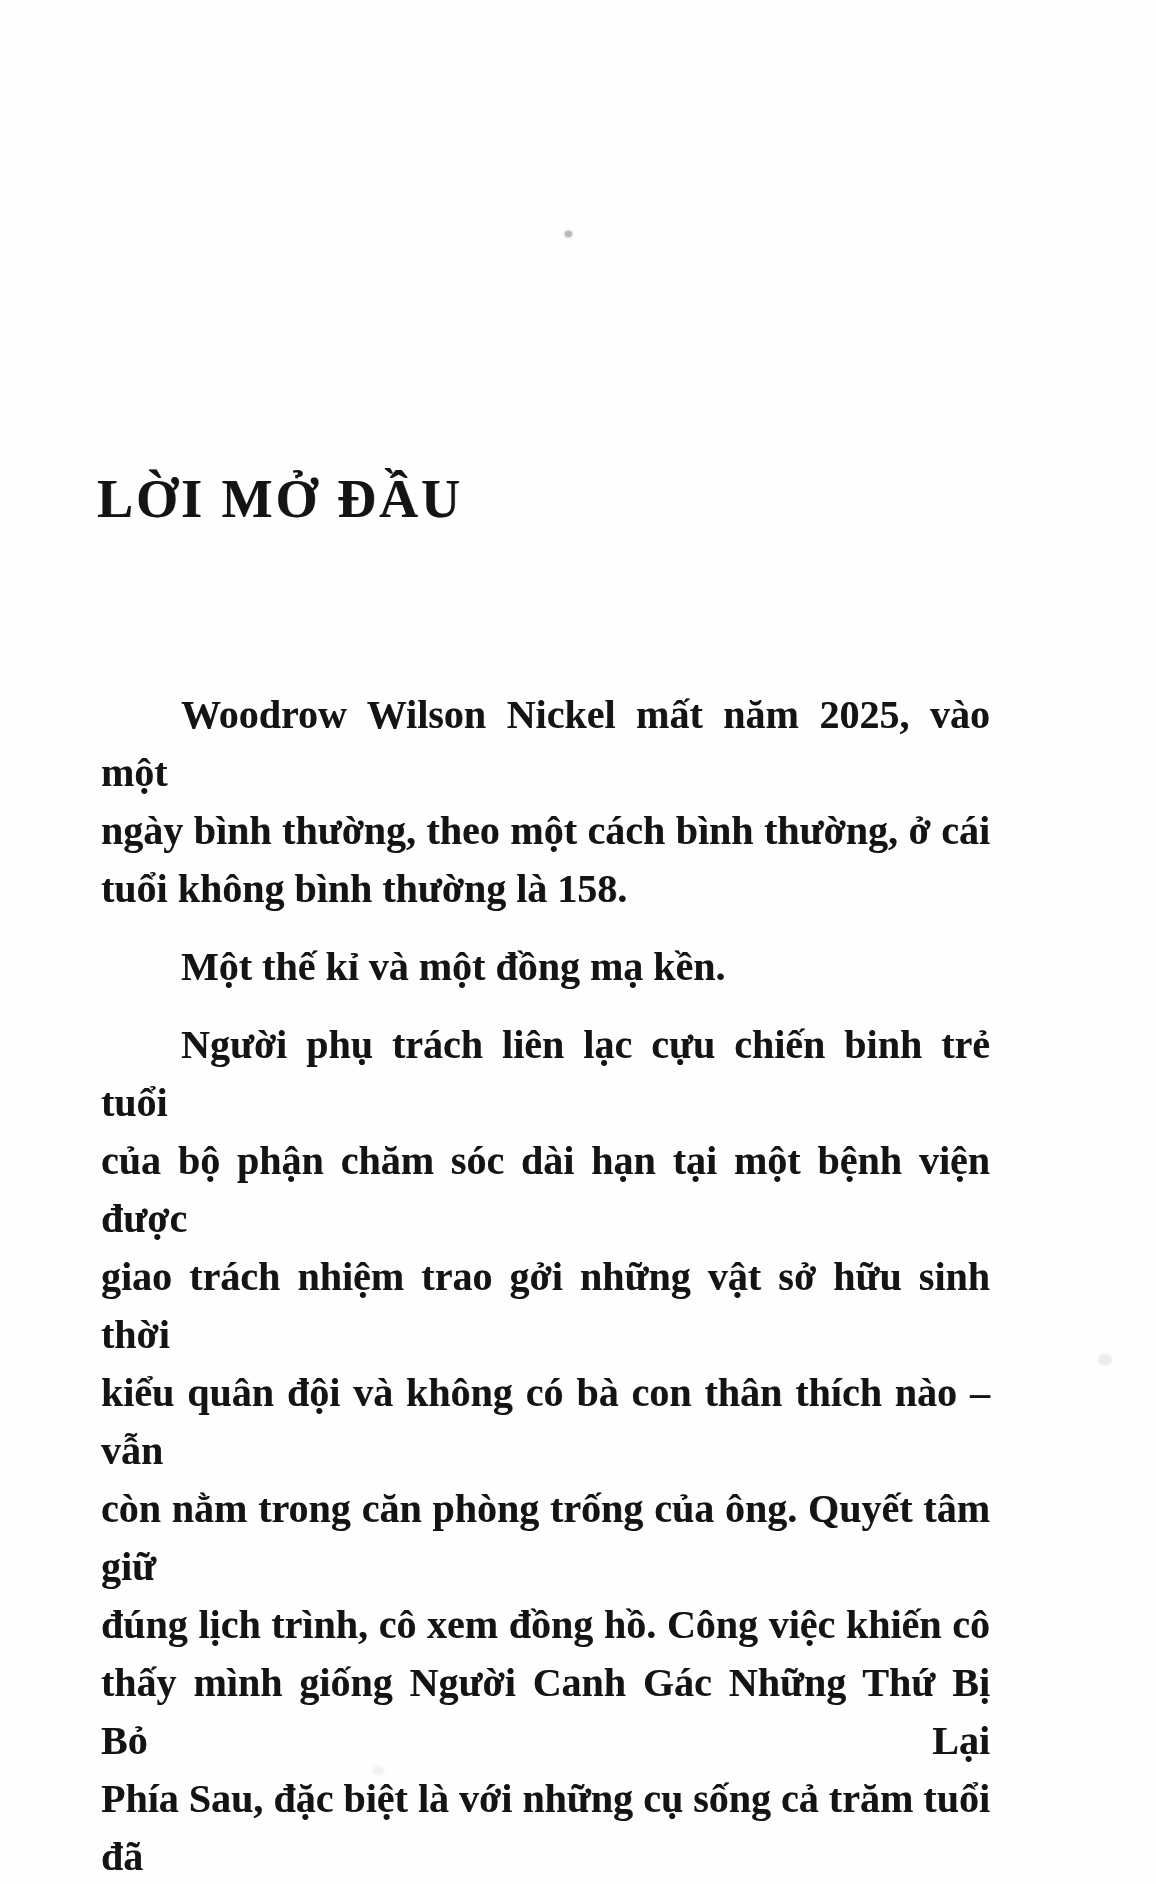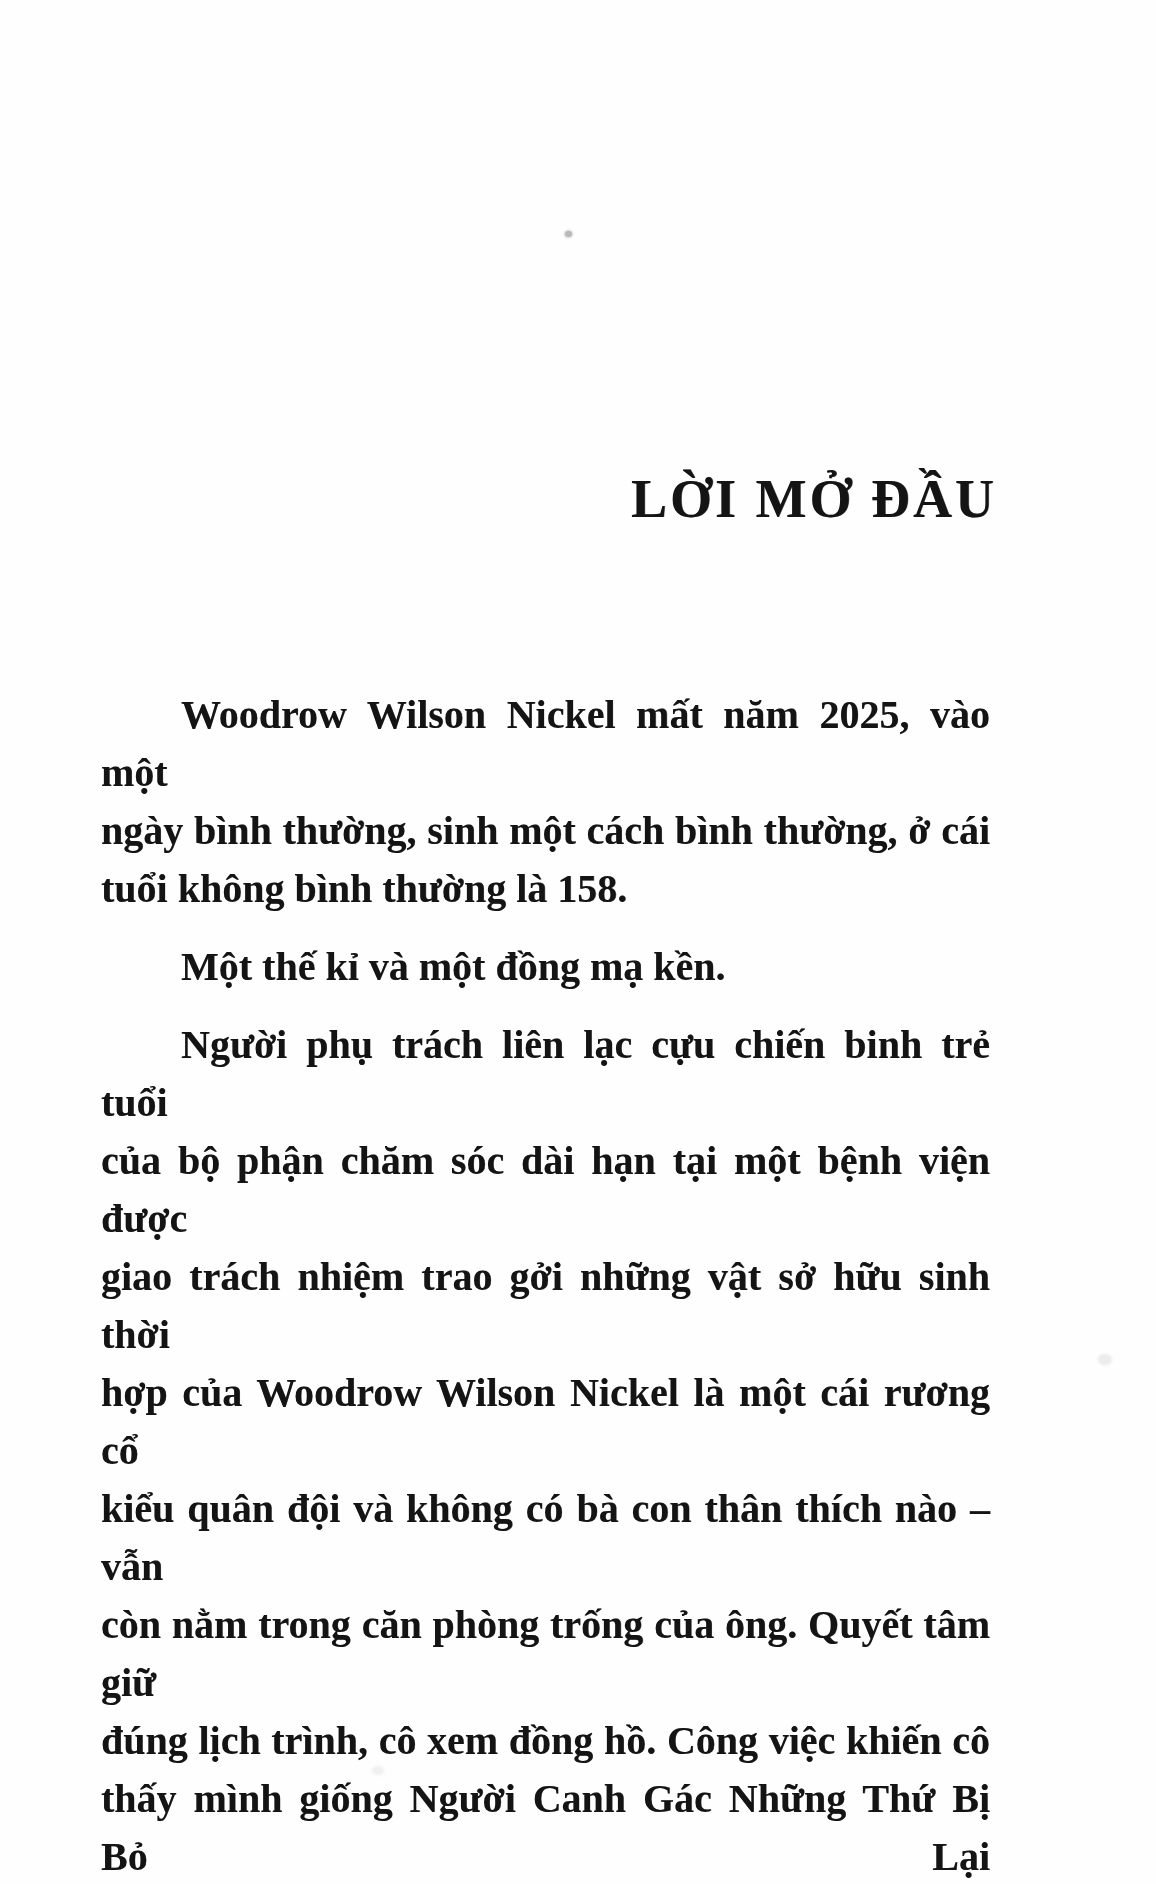--- a/index.html
+++ b/index.html
@@ -14,21 +14,21 @@
     background: #fefefe;
     overflow: hidden;
     color: #141414;
     font-family: "Liberation Serif", "DejaVu Serif", serif;
   }
   .page-title {
     position: absolute;
     top: 432px;
     left: 97px;
     width: 900px;
-    text-align: right;
+    text-align: left;
     font-size: 54px;
     line-height: 62px;
     font-weight: 600;
     letter-spacing: 3px;
     white-space: nowrap;
     text-shadow: 0.4px 0.4px 0.5px rgba(0,0,0,0.45);
   }
   .body-text {
     position: absolute;
     top: 682px;
@@ -74,33 +74,32 @@
 <body>
 
 <div class="page-scan">
 
   <h1 class="page-title">LỜI MỞ ĐẦU</h1>
 
   <div class="body-text">
 
     <div class="para">
       <div class="line first">Woodrow Wilson Nickel mất năm 2025, vào một</div>
-      <div class="line">ngày bình thường, sinh một cách bình thường, ở cái</div>
+      <div class="line">ngày bình thường, theo một cách bình thường, ở cái</div>
       <div class="line last">tuổi không bình thường là 158.</div>
     </div>
 
     <div class="para">
       <div class="line first last">Một thế kỉ và một đồng mạ kền.</div>
     </div>
 
     <div class="para">
       <div class="line first">Người phụ trách liên lạc cựu chiến binh trẻ tuổi</div>
       <div class="line">của bộ phận chăm sóc dài hạn tại một bệnh viện được</div>
       <div class="line">giao trách nhiệm trao gởi những vật sở hữu sinh thời</div>
-      <div class="line">hợp của Woodrow Wilson Nickel là một cái rương cổ</div>
       <div class="line">kiểu quân đội và không có bà con thân thích nào – vẫn</div>
       <div class="line">còn nằm trong căn phòng trống của ông. Quyết tâm giữ</div>
       <div class="line">đúng lịch trình, cô xem đồng hồ. Công việc khiến cô</div>
       <div class="line">thấy mình giống Người Canh Gác Những Thứ Bị Bỏ Lại</div>
       <div class="line">Phía Sau, đặc biệt là với những cụ sống cả trăm tuổi đã</div>
 
     </div>
 
   </div>
 

